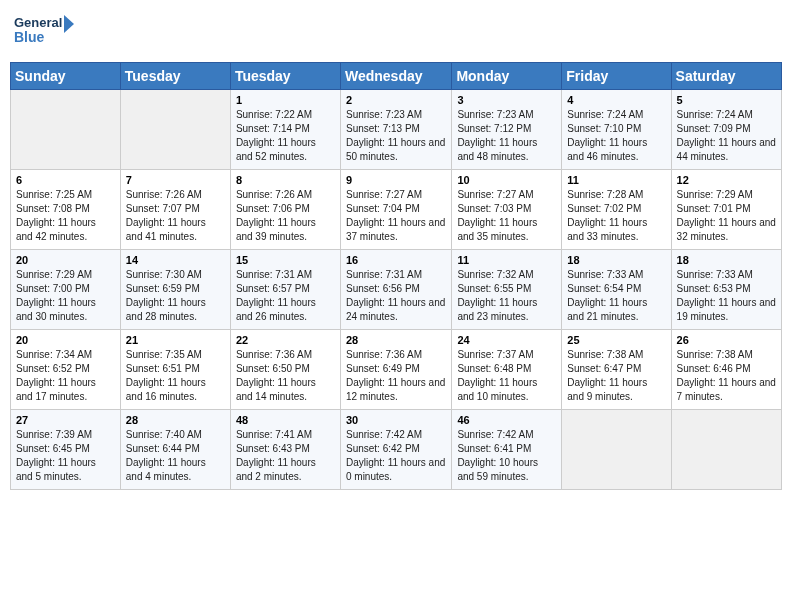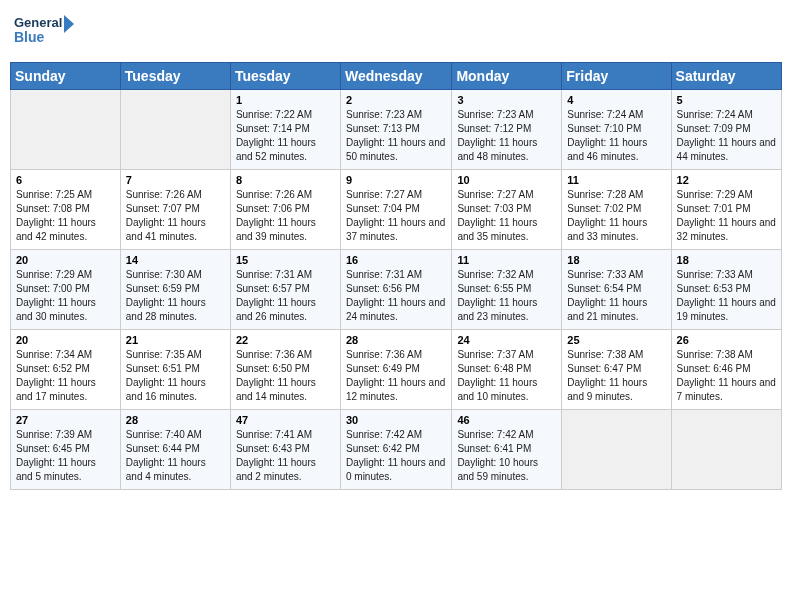--- a/index.html
+++ b/index.html
@@ -226,21 +226,21 @@
       <tr>
         <td>
           <span class="day-num">27</span>
           <div class="day-info">Sunrise: 7:39 AM<br>Sunset: 6:45 PM<br>Daylight: 11 hours and 5 minutes.</div>
         </td>
         <td>
           <span class="day-num">28</span>
           <div class="day-info">Sunrise: 7:40 AM<br>Sunset: 6:44 PM<br>Daylight: 11 hours and 4 minutes.</div>
         </td>
         <td>
-          <span class="day-num">47</span>
+          <span class="day-num">48</span>
           <div class="day-info">Sunrise: 7:41 AM<br>Sunset: 6:43 PM<br>Daylight: 11 hours and 2 minutes.</div>
         </td>
         <td>
           <span class="day-num">30</span>
           <div class="day-info">Sunrise: 7:42 AM<br>Sunset: 6:42 PM<br>Daylight: 11 hours and 0 minutes.</div>
         </td>
         <td>
           <span class="day-num">46</span>
           <div class="day-info">Sunrise: 7:42 AM<br>Sunset: 6:41 PM<br>Daylight: 10 hours and 59 minutes.</div>
         </td>

